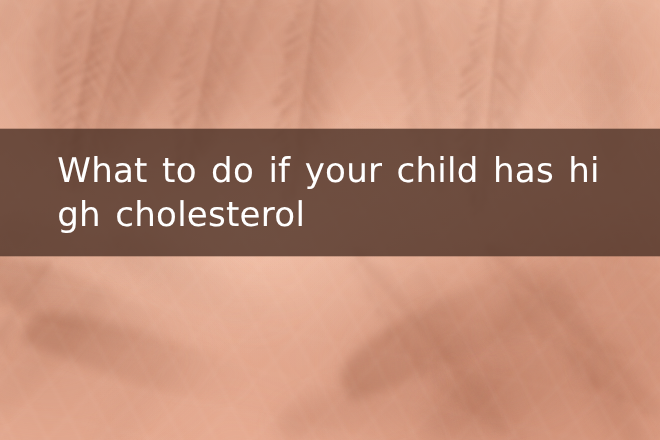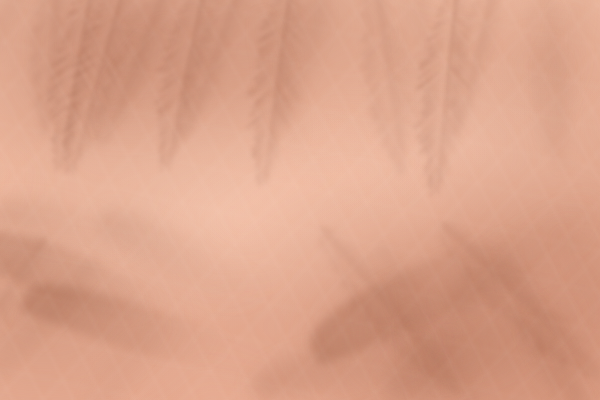--- a/index.html
+++ b/index.html
@@ -1636,14 +1636,18 @@
         <i style="top: 94px; width: 20.1px; transform: rotate(51.6deg);"></i>
         <i class="l" style="top: 94px; width: 20.1px; margin-left: -20.1px; transform: rotate(-51.6deg);"></i>
         <i style="top: 100px; width: 19px; transform: rotate(49.4deg);"></i>
         <i class="l" style="top: 100px; width: 19px; margin-left: -19px; transform: rotate(-49.4deg);"></i>
       </div>
     </div>
 
   <div class="crinkle"></div>
   <div class="sheen"></div>
 
+  <div class="caption-band">
+    <p class="caption-text">What to do if your child has hi
+gh cholesterol</p>
+  </div>
 
 </div>
 
 </body></html>

